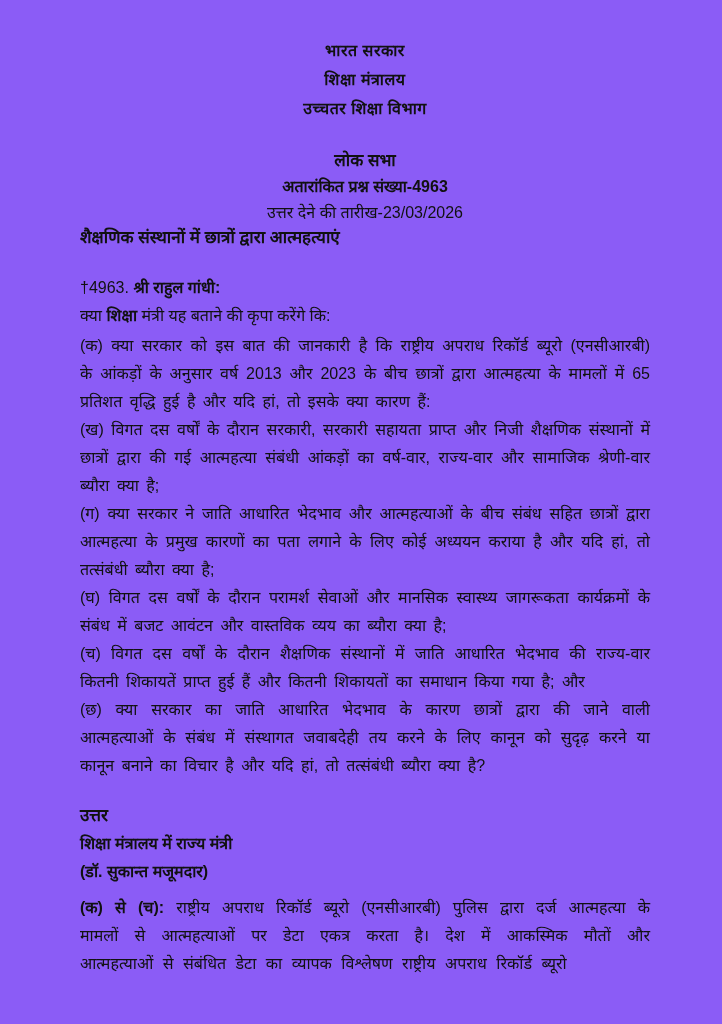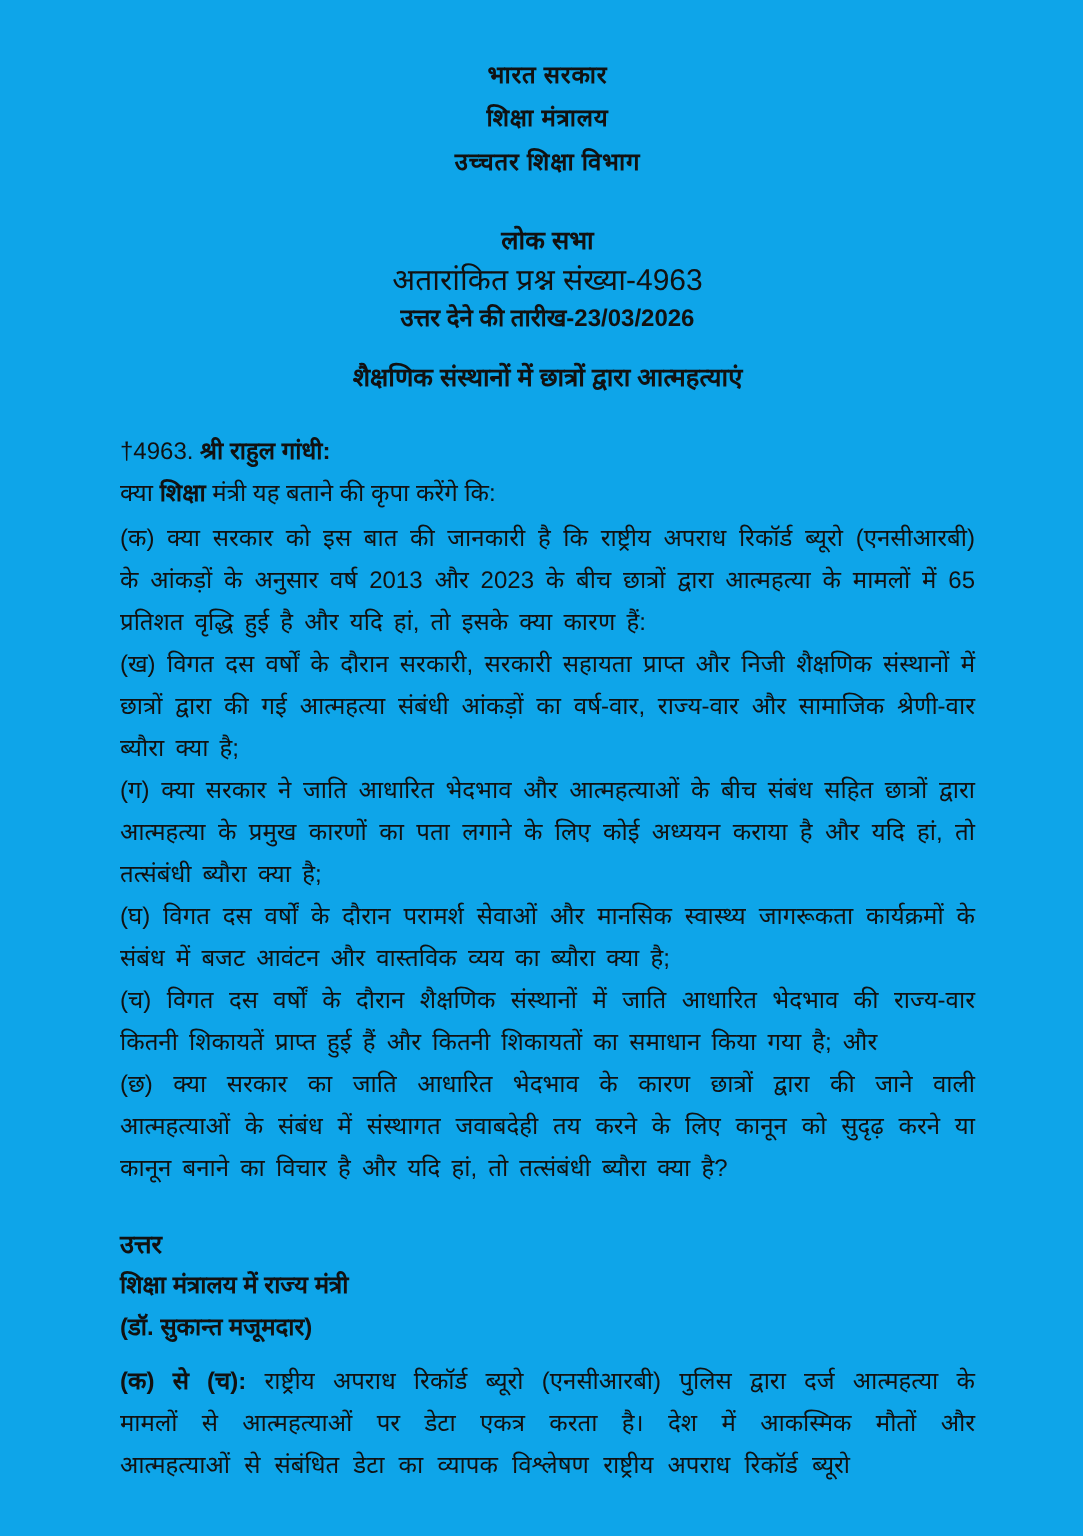--- a/index.html
+++ b/index.html
@@ -11,52 +11,51 @@
   }
   body {
     font-family: "Liberation Sans", sans-serif;
     color: #111111;
     -webkit-font-smoothing: antialiased;
   }
   .page {
     width: 722px;
     height: 1024px;
     padding: 36px 72px 0 80px;
-    background: #0ea5e9;
+    background: #8b5cf6;
   }
   
   .org-block { text-align: center; }
   .org-line {
     font-size: 16px;
     line-height: 29px;
     font-weight: 600;
     letter-spacing: 0.5px;
   }
   .session-block { text-align: center; margin-top: 25px; }
   .house-title {
     font-size: 17px;
     line-height: 26px;
     font-weight: 700;
   }
   .qno-line {
-    font-size: 20px;
+    font-size: 16px;
     line-height: 26px;
-    font-weight: 400;
+    font-weight: 700;
   }
   .date-line {
     font-size: 16px;
     line-height: 26px;
-    font-weight: 700;
+    font-weight: 400;
   }
   .subject-line {
-    text-align: center;
+    text-align: left;
     font-size: 17px;
     line-height: 24px;
     font-weight: 700;
-    margin-top: 14px;
   }
   
   .member-line {
     margin-top: 24px;
     font-size: 16px;
     line-height: 28px;
   }
   .member-name { font-weight: 700; }
   .intro-line {
     font-size: 16px;

